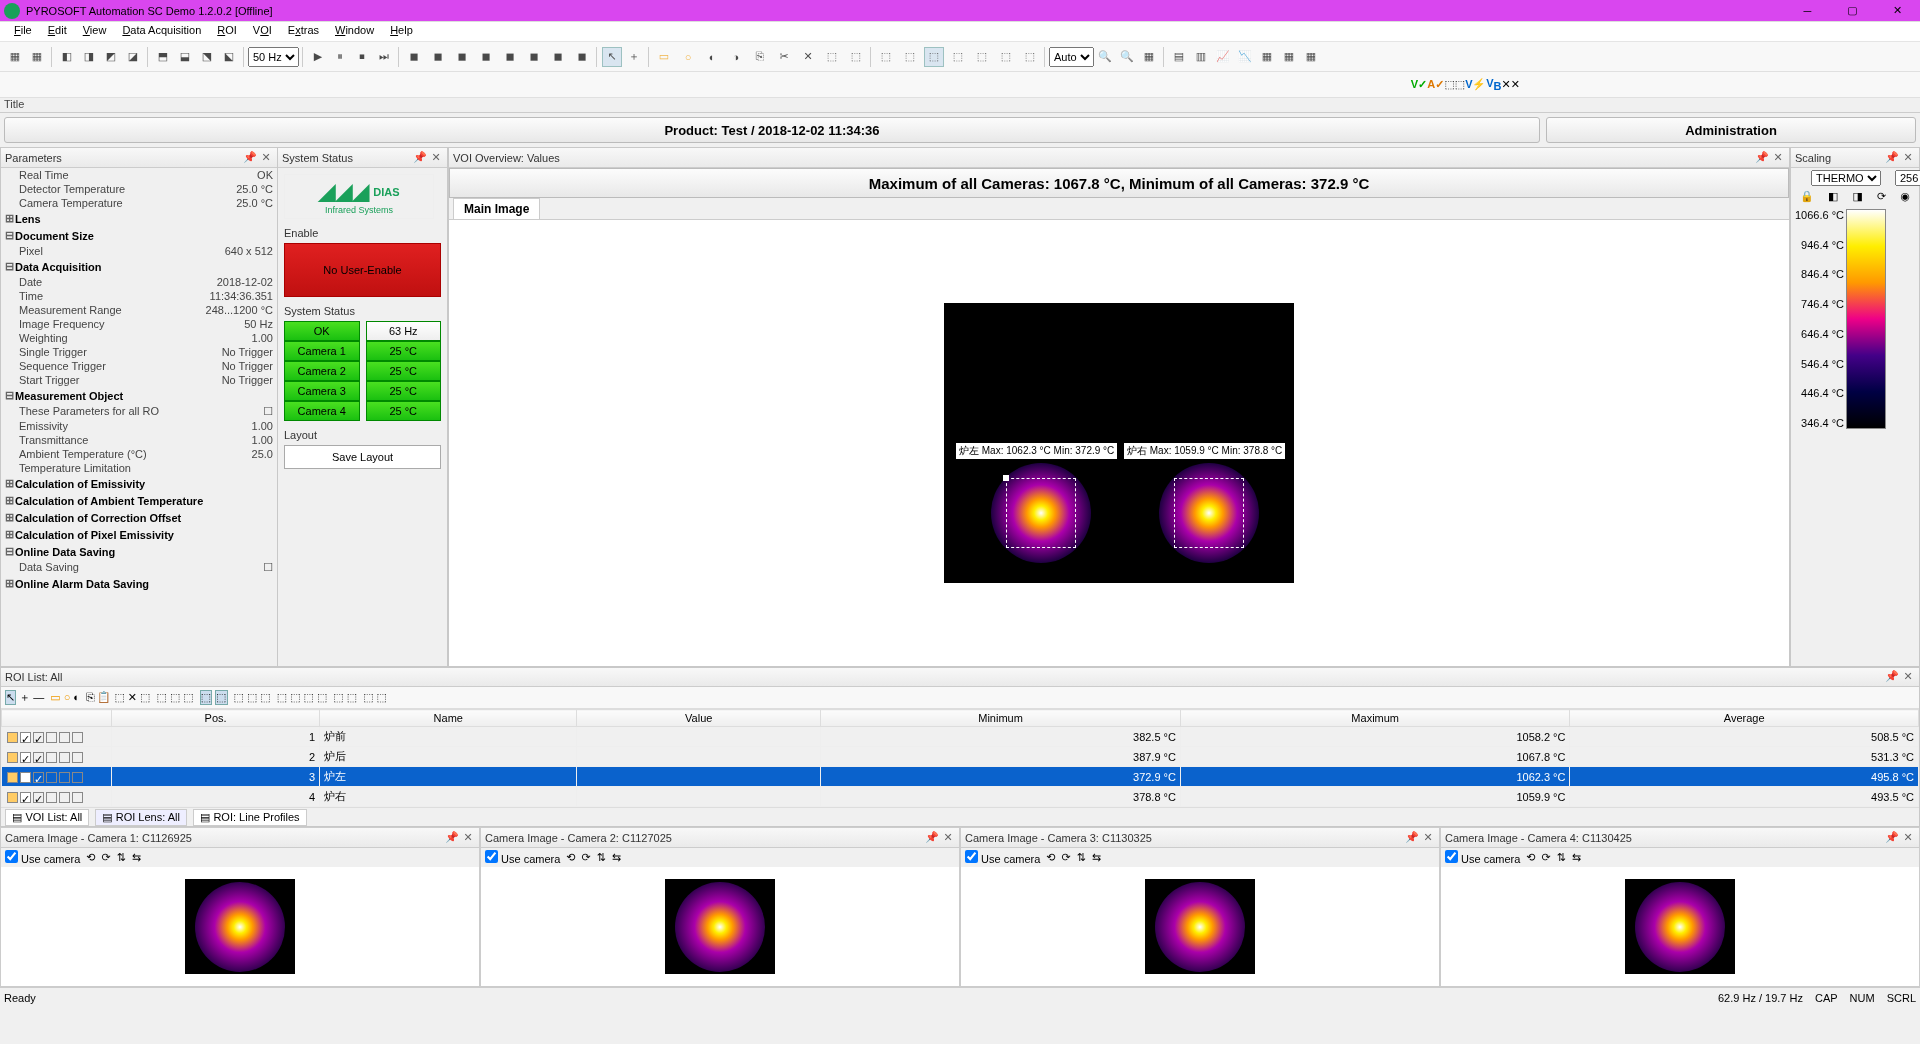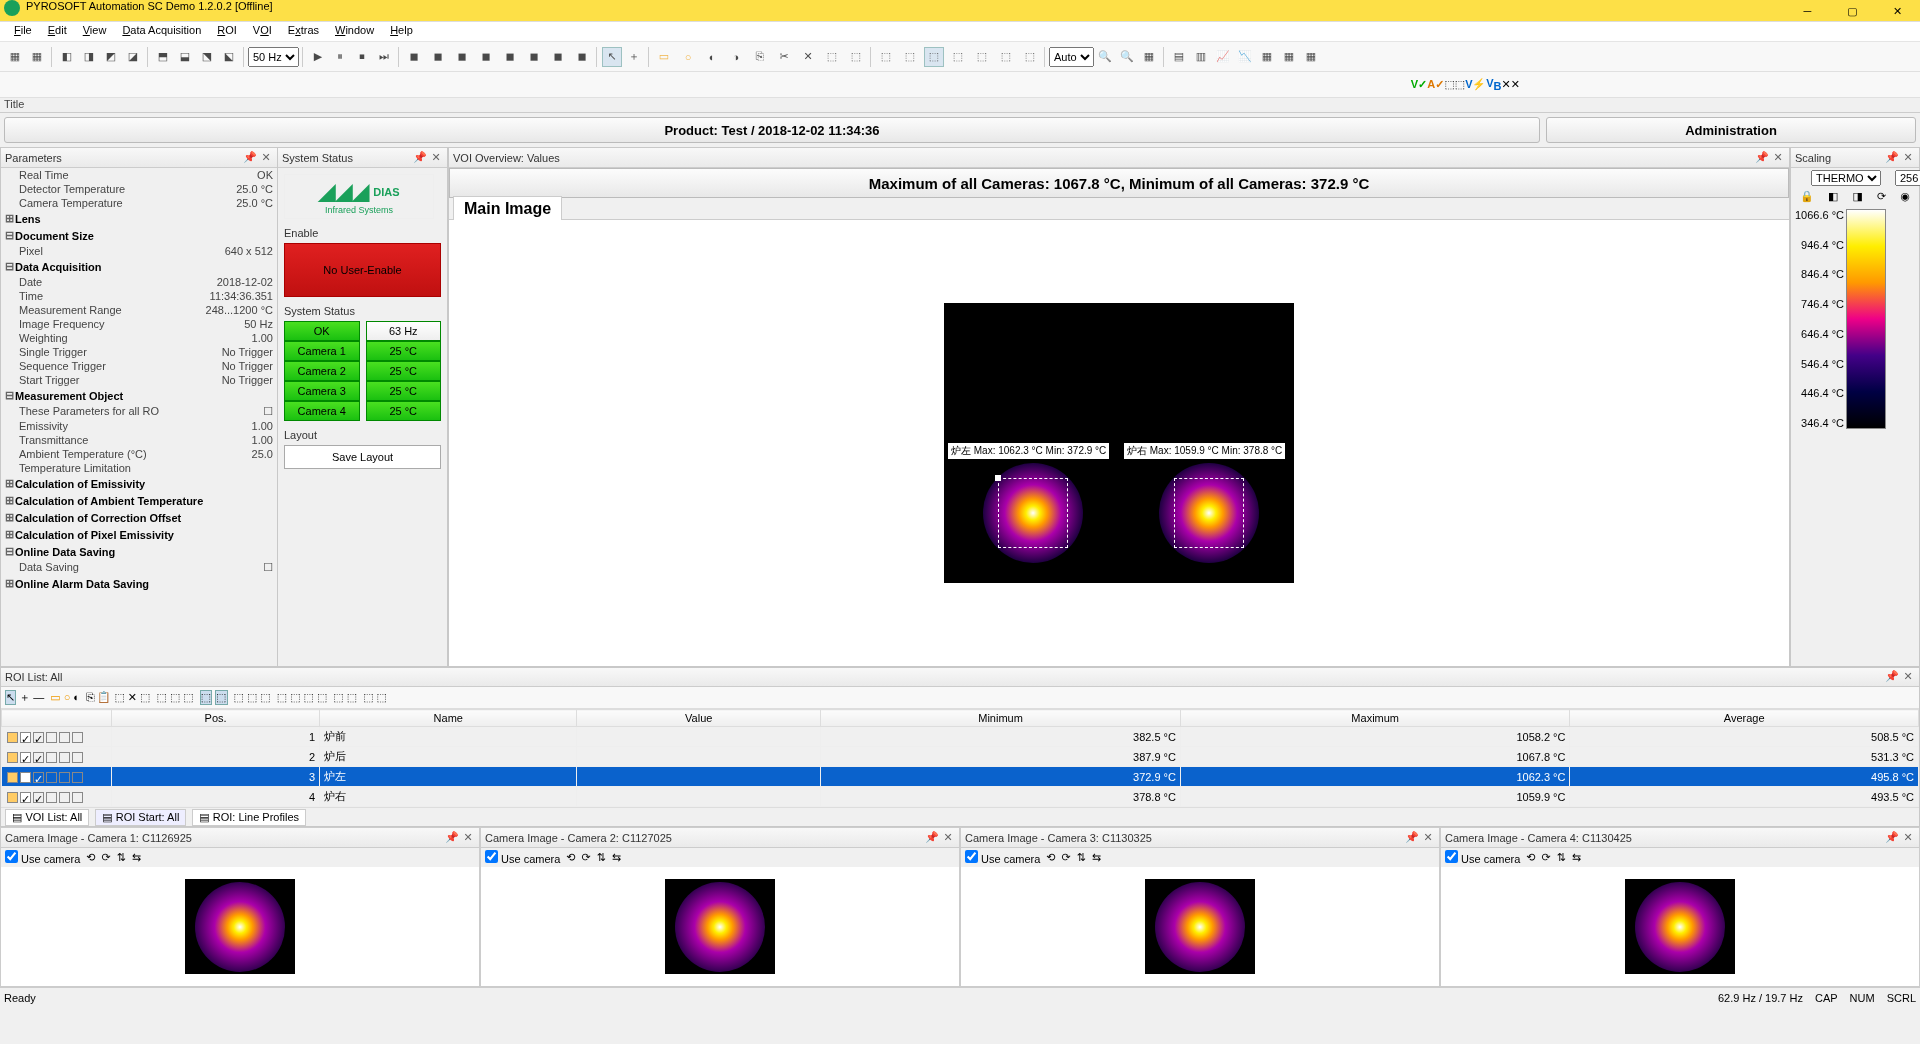--- a/index.html
+++ b/index.html
@@ -1,17 +1,17 @@
 <!DOCTYPE html>
 <html><head>
 <meta charset="utf-8">
 <style>
 * { box-sizing: border-box; margin: 0; padding: 0; font-family: "Segoe UI", Tahoma, sans-serif; font-size: 11px; }
 body { background: #f0f0f0; overflow: hidden; width: 1920px; height: 1044px; }
-.titlebar { height: 22px; background: #fde047; display: flex; padding-left: 4px; border-bottom: 1px solid #ddd; }
+.titlebar { height: 22px; background: #d946ef; display: flex; align-items: center; padding-left: 4px; border-bottom: 1px solid #ddd; }
 .titlebar .icon { width: 16px; height: 16px; background: #1aa05a; border-radius: 50%; margin-right: 6px; }
 .titlebar .winbtns { margin-left: auto; display: flex; }
 .titlebar .winbtns div { width: 45px; height: 22px; display: flex; align-items: center; justify-content: center; }
 .menubar { height: 20px; background: #fff; display: flex; padding-left: 6px; border-bottom: 1px solid #e5e5e5; }
 .menubar .item { padding: 2px 8px; cursor: default; }
 .menubar .item u { text-decoration: underline; }
 .toolbar { height: 30px; background: #f8f8f8; display: flex; align-items: center; padding: 0 4px; border-bottom: 1px solid #e0e0e0; }
 .toolbar .tbtn { width: 20px; height: 20px; margin: 0 1px; display:inline-flex; align-items:center; justify-content:center; opacity: 0.7; }
 .toolbar .sep { width: 2px; height: 20px; border-left: 1px solid #ccc; margin: 0 3px; }
 .toolbar select { height: 20px; font-size: 11px; }
@@ -45,21 +45,21 @@
 .statrow { display:flex; gap:6px; }
 .statbtn { flex:1; text-align:center; padding:3px 0; border:1px solid #080; font-size:11px; }
 .green { background: linear-gradient(#4ae020,#1ac010); color:#000; }
 .white { background: linear-gradient(#fff,#eee); color:#000; }
 .savebtn { background:#fff; border:1px solid #aaa; padding:5px; text-align:center; font-size:11px; }
 
 
 .voi { flex:1; display:flex; flex-direction:column; }
 .voi-hdr { height:30px; background: linear-gradient(#fcfcfc,#e8e8e8); border:1px solid #bbb; display:flex; align-items:center; justify-content:center; font-weight:bold; font-size:15px; }
 .tabbar { height:22px; display:flex; align-items:center; padding-left:4px; border-bottom:1px solid #ccc; }
-.tab { padding:3px 10px; border:1px solid #ccc; border-bottom:none; background:#fff; font-weight:bold; font-size:16px; }
+.tab { padding:3px 10px; border:1px solid #ccc; border-bottom:none; background:#fff; font-weight:bold; font-size:12px; }
 .thermal-area { flex:1; background:#fff; display:flex; align-items:center; justify-content:center; }
 .thermal-grid { width:350px; height:280px; background:#000; position:relative; }
 .tcell { position:absolute; width:170px; height:130px; }
 .tcell .label { position:absolute; top:0; left:0; background:#fff; color:#000; font-size:10px; padding:1px 3px; white-space:nowrap; z-index:2; }
 .hotspot { position:absolute; width:100px; height:100px; border-radius:50%; background: radial-gradient(circle, #fff 0%, #ffee00 10%, #ff9900 20%, #aa00aa 40%, #220044 70%, #000 100%); }
 .selbox { position:absolute; border:1px dashed #fff; width:70px; height:70px; }
 .selbox.active::before { content:""; position:absolute; top:-4px; left:-4px; width:6px; height:6px; background:#fff; }
 
 
 .scaling { width:130px; }
@@ -358,21 +358,21 @@
           <div class="cbtn">📌</div>
           <div class="cbtn">✕</div>
         </div>
     </div>
     <div class="voi-hdr">Maximum of all Cameras: 1067.8 °C, Minimum of all Cameras: 372.9 °C</div>
     <div class="tabbar">
         <div class="tab">Main Image</div>
       </div>
     <div class="thermal-area">
       <div class="thermal-grid" id="thermal-grid">
-          <div class="tcell" style="left:4px;top:140px">
+          <div class="tcell" style="left:12px;top:140px">
     <div class="label">炉左  Max: 1062.3 °C Min: 372.9 °C</div>
     <div class="hotspot" style="left:35px;top:20px"></div>
     <div class="selbox active" style="left:50px;top:35px"></div>
   </div>
           <div class="tcell" style="left:180px;top:140px">
     <div class="label">炉右  Max: 1059.9 °C Min: 378.8 °C</div>
     <div class="hotspot" style="left:35px;top:20px"></div>
     <div class="selbox " style="left:50px;top:35px"></div>
   </div>
         </div>
@@ -511,21 +511,21 @@
           <td>炉右</td>
           <td class="r"></td>
           <td class="r">378.8 °C</td>
           <td class="r">1059.9 °C</td>
           <td class="r">493.5 °C</td>
         </tr>
       </tbody>
     </table>
   <div class="tabsb" id="roi-tabs">
       <div class="tabb" style="">▤ VOI List: All</div>
-      <div class="tabb" style="background:#eef">▤ ROI Start: All</div>
+      <div class="tabb" style="background:#eef">▤ ROI Lens: All</div>
       <div class="tabb" style="">▤ ROI: Line Profiles</div>
     </div>
 </div>
 
 <div class="cams" id="cams">
     <div class="cam">
     <div class="panel-title">
         <span>Camera Image - Camera 1: C1126925</span>
         <div class="ctrl">
           <div class="cbtn">📌</div>

